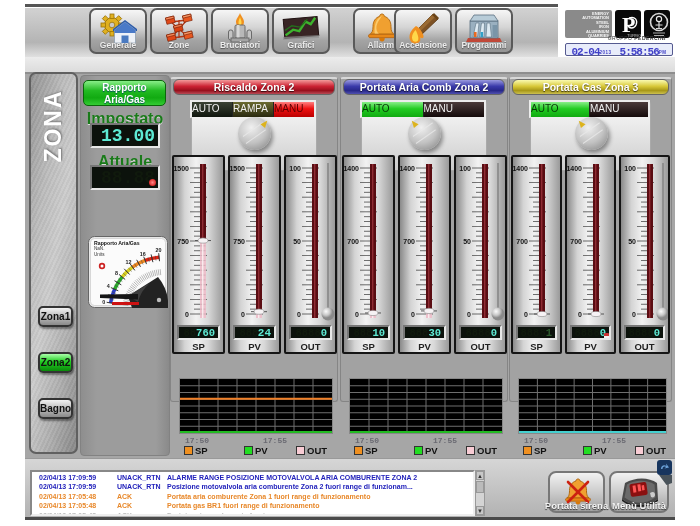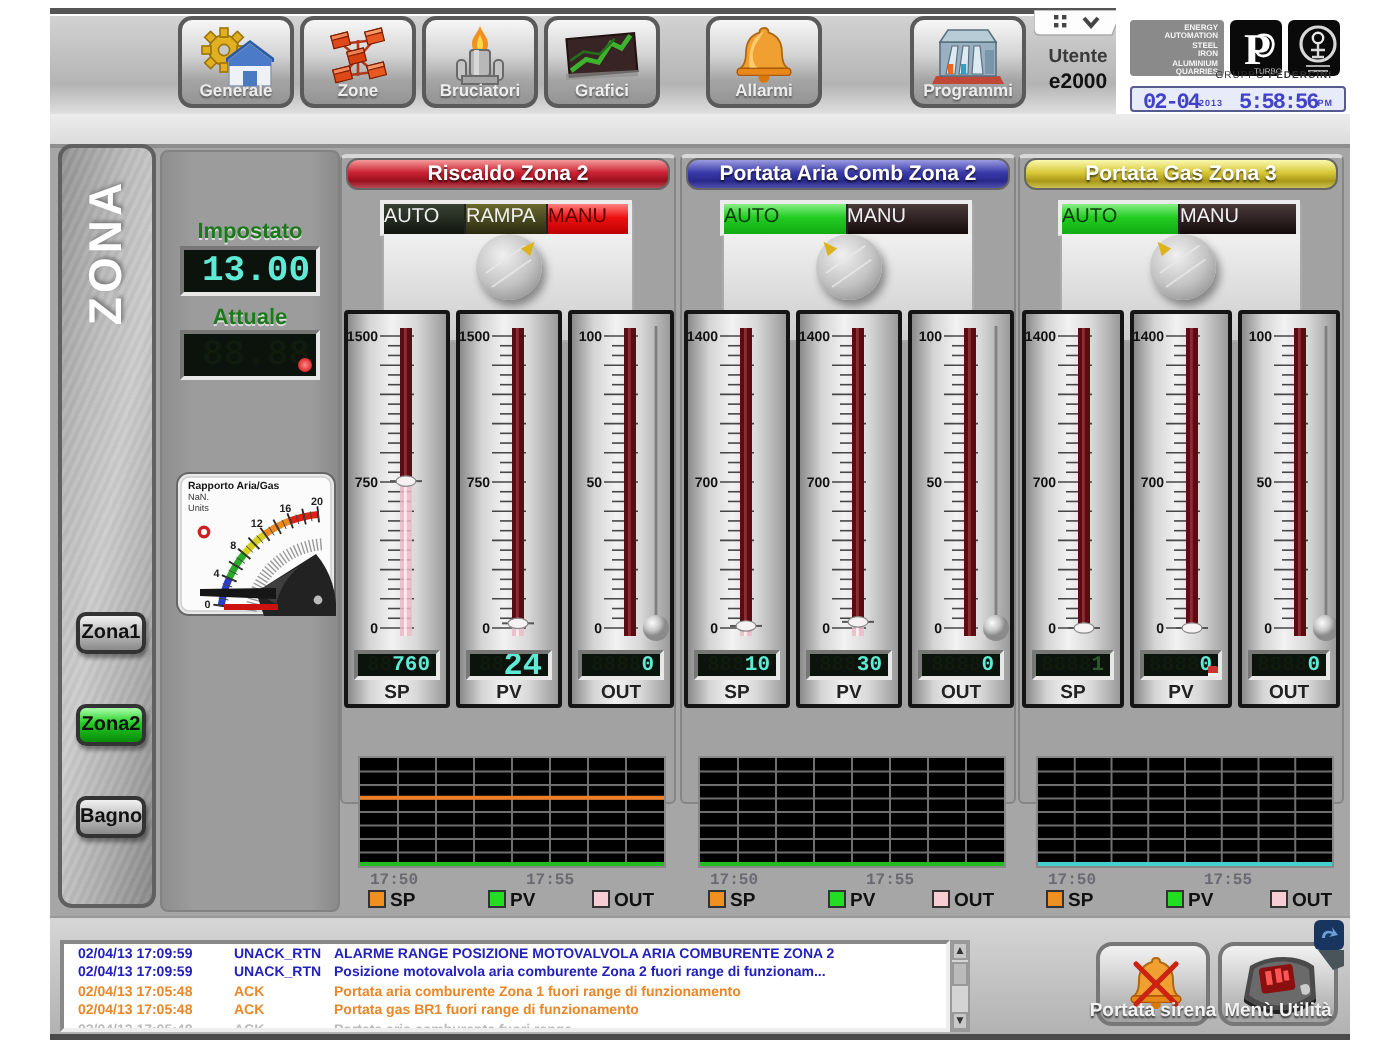--- a/index.html
+++ b/index.html
@@ -13,21 +13,21 @@
 #lightstrip { position:absolute; left:0; top:0; width:650px; height:17px; background:linear-gradient(#ececec,#dcdcdc); border-bottom:2px solid #8e8e8e; }
 
 #zonabar { position:absolute; left:4px; top:15px; width:49px; height:382px; border:2px solid #606060; border-radius:7px; background:repeating-linear-gradient(115deg, rgba(255,255,255,0.06) 0 2px, rgba(0,0,0,0.03) 2px 4px), linear-gradient(100deg,#929292,#bcbcbc 30%,#cccccc 50%,#aeaeae 75%,#888888); }
 #zonatxt { position:absolute; left:0px; top:0px; width:45px; height:116px; }
 #zonatxt span { position:absolute; left:22px; top:52px; transform:translate(-50%,-50%) rotate(-90deg); font-size:23px; font-weight:bold; color:#fff; letter-spacing:2px; text-shadow:1px 1px 2px #777; white-space:nowrap; }
 .zbtn { position:absolute; left:7px; width:35px; height:21px; border:2px solid #333; border-radius:5px; background:linear-gradient(#f2f2f2,#c2c2c2 45%,#8a8a8a); font-size:10px; font-weight:bold; color:#111; text-align:center; line-height:17px; box-shadow:1px 2px 2px rgba(0,0,0,0.4); }
 .zbtn.green { background:linear-gradient(#aaffaa,#22cc22 45%,#0a8a0a); }
 
 #rapcol { position:absolute; left:55px; top:18px; width:90px; height:381px; background:linear-gradient(90deg,#8e8e8e,#9c9c9c 18%,#9c9c9c 85%,#8a8a8a); border:1px solid #828282; border-radius:4px; }
 #rapbtn { position:absolute; left:2px; top:4px; width:83px; height:26px; border:1px solid #0a660a; border-radius:5px; background:linear-gradient(#88ee88,#22bb22 40%,#11aa11 70%,#33cc33); color:#fff; font-weight:bold; font-size:10px; text-align:center; line-height:12px; padding-top:1px; text-shadow:0 1px 1px #055; }
-.raplbl { position:absolute; left:0; width:100%; text-align:center; font-size:11px; font-weight:bold; color:#1a7a1a; text-shadow:0 1px 0 #ddd; }
+.raplbl { position:absolute; left:0; width:100%; text-align:center; font-size:16px; font-weight:bold; color:#1a7a1a; text-shadow:0 1px 0 #ddd; }
 .lcd { background:#0c120c; border:2px solid; border-color:#777 #e8e8e8 #e8e8e8 #777; position:absolute; overflow:hidden; }
 .lcd .dim { position:absolute; right:3px; top:50%; transform:translateY(-50%); color:#101a0d; font-family:"Liberation Mono",monospace; font-weight:bold; white-space:pre; }
 .lcd .val { position:absolute; right:3px; top:50%; transform:translateY(-50%); color:#5eead4; font-family:"Liberation Mono",monospace; font-weight:bold; white-space:pre; background:#0c120c; padding-left:1px; }
 
 .panel { position:absolute; top:20px; height:325px; background:#a2a2a2; border:1px solid #858585; border-top:2px solid #d8d8d8; border-radius:3px; }
 .phead { position:absolute; left:2px; top:0px; right:2px; height:16px; border-radius:6px; border:1px solid #666; text-align:center; font-size:10.5px; font-weight:bold; color:#fff; line-height:15px; text-shadow:0 1px 1px rgba(0,0,0,0.65); }
 .phead.red { background:linear-gradient(#f49a9a,#cc2233 45%,#99101d 75%,#b84a55); }
 .phead.blue { background:linear-gradient(#9a9ae0,#3a3aaa 45%,#28288a 75%,#5050b0); }
 .phead.yellow { background:linear-gradient(#fafab0,#d8c838 45%,#a89818 75%,#ccc050); }
 .ctrlbox { position:absolute; top:22px; border-radius:3px; background:linear-gradient(#e0e0e0,#c6c6c6); border:1px solid #aaa; }
@@ -148,51 +148,45 @@
     </div>
     <div class="tbtn" style="left:328px;">
       <svg width="44" height="34" viewBox="0 0 44 34">
         <path d="M22 2 C23.4 2 24.3 2.9 24.3 4.3 C28.5 5.6 31 9.3 31 14.5 C31 19 32 20.8 33.8 22.2 L10.2 22.2 C12 20.8 13 19 13 14.5 C13 9.3 15.5 5.6 19.7 4.3 C19.7 2.9 20.6 2 22 2Z" fill="#f0a030" stroke="#b06810" stroke-width="0.9"></path>
         <path d="M22 3.5 C20 7.5 17.5 9.5 16.5 14 C16 17.5 17 20.5 19 22 L14.8 22 C14.3 19 14.7 12.5 16.5 9 C17.8 6.5 19.7 5 22 3.5Z" fill="#ffd880" opacity="0.75"></path>
         <path d="M9.5 22.2 L34.5 22.2 C35.8 23.1 35.8 24.8 34.5 25.7 L9.5 25.7 C8.2 24.8 8.2 23.1 9.5 22.2Z" fill="#e88818" stroke="#a85808" stroke-width="0.7"></path>
         <path d="M19.2 25.7 L24.8 25.7 C24.8 28 23.8 29.4 22 29.4 C20.2 29.4 19.2 28 19.2 25.7Z" fill="#d87808"></path>
       </svg>
       <div class="lbl">Allarmi</div>
     </div>
+    <div class="tbtn" style="left:369px;">
+      <svg width="44" height="34" viewBox="0 0 44 34">
+        <path d="M32 2 L37 7 L19 24 L14 20Z" fill="#7e5224" stroke="#553512" stroke-width="0.8"></path>
+        <path d="M32 2 L34.5 4.5 L17 21.5 L14 20Z" fill="#9a6a32"></path>
+        <path d="M33 1 L38 6 L36.5 8 L31 3Z" fill="#6a4418"></path>
+        <path d="M15 14 C11 17 8.5 21 8.5 25 C8.5 29 11 31.5 14.5 31.5 C18 31.5 20 29 19.2 25.5 C21.8 27.5 23.3 25.5 22.2 22.8 C20.3 18.3 18 15.5 15 14Z" fill="#f09020"></path>
+        <path d="M14.5 18 C12.5 20 11 23 11 25.5 C11 28.2 12.5 29.8 14.5 29.8 C16.5 29.8 17.8 28.2 17.3 25.5 C16.8 22.5 15.8 20 14.5 18Z" fill="#ffd84a"></path>
+      </svg>
+      <div class="lbl">Accensione</div>
+    </div>
     <div class="tbtn" style="left:430px;">
       <svg width="44" height="34" viewBox="0 0 44 34">
         <path d="M6 26 L38 26 L40 30 L4 30Z" fill="#c04838"></path>
         <rect x="8" y="9" width="28" height="17" fill="#9ab0c0" stroke="#5a7080" stroke-width="0.8"></rect>
         <path d="M8 9 L36 9 L32 3 L12 3Z" fill="#b8ccd8" stroke="#5a7080" stroke-width="0.8"></path>
         <g fill="#ddeaf2" stroke="#5a7080" stroke-width="0.6">
           <path d="M11 25 L14 11 L17 11 L15.5 25Z"></path>
             <path d="M17.5 25 L19.5 11 L22.5 11 L22 25Z"></path>
             <path d="M24 25 L25 11 L28 11 L29.5 25Z"></path>
         </g>
         <rect x="30.5" y="13" width="4.5" height="12" fill="#7a95a8"></rect>
         <rect x="12" y="20" width="2.6" height="5" fill="#e86820"></rect>
           <rect x="18.5" y="20" width="2.6" height="5" fill="#30a0c8"></rect>
       </svg>
       <div class="lbl">Programmi</div>
-    </div>
-    <div id="utab">
-      <div id="utabtop">
-        <svg width="44" height="13" viewBox="0 0 44 13">
-          <path d="M0 0 L44 0 L39 12.5 L3 12.5 C1 12.5 0 11.5 0 9.5Z" fill="#fdfdfd" stroke="#aaa" stroke-width="0.7"></path>
-          <g fill="#444">
-              <rect x="10" y="2.5" width="2.2" height="2.2"></rect>
-              <rect x="14" y="2.5" width="2.2" height="2.2"></rect>
-              <rect x="10" y="6.5" width="2.2" height="2.2"></rect>
-              <rect x="14" y="6.5" width="2.2" height="2.2"></rect>
-            </g>
-          <path d="M25 4 L28.5 8 L32 4" stroke="#444" stroke-width="2" fill="none"></path>
-        </svg>
-      </div>
-      <div style="position:absolute; top:15px; width:100%; text-align:center; font-size:9.5px; font-weight:bold; color:#3a3a3a;">Utente</div>
-      <div style="position:absolute; top:27px; width:100%; text-align:center; font-size:10.5px; font-weight:bold; color:#111;">e2000</div>
     </div>
     <div id="whitebg"></div>
     <div id="logobox">
       <div id="logotxt">ENERGY<br>AUTOMATION<br>STEEL<br>IRON<br>ALUMINIUM<br>QUARRIES</div>
       <div class="logosq" style="left:52px;">
         <svg width="30" height="30" viewBox="0 0 30 30">
           <text x="7" y="22" font-family="Liberation Serif,serif" font-size="22" font-weight="bold" fill="#fff">P</text>
           <path d="M14 8 C20 6 23 10 21 15 C19 19 14 19 13 15" stroke="#fff" fill="none" stroke-width="1.4"></path>
           <text x="12" y="27" font-size="4" fill="#ccc">TURBO</text>
         </svg>
@@ -213,20 +207,21 @@
     <div id="lightstrip"></div>
     <div id="zonabar">
       <div id="zonatxt">
           <span>ZONA</span>
         </div>
       <div class="zbtn" style="top:232px;">Zona1</div>
       <div class="zbtn green" style="top:278px;">Zona2</div>
       <div class="zbtn" style="top:324px;">Bagno</div>
     </div>
     <div id="rapcol">
+      <div id="rapbtn">Rapporto<br>Aria/Gas</div>
       <div class="raplbl" style="top:34px;">Impostato</div>
       <div class="lcd" style="left:9px; top:47px; width:70px; height:25px;">
           <span class="dim" style="font-size:18px;">88.88</span>
           <span class="val" style="font-size:18px;">13.00</span>
         </div>
       <div class="raplbl" style="top:77px;">Attuale</div>
       <div class="lcd" style="left:9px; top:89px; width:70px; height:25px;">
           <span class="dim" style="font-size:18px;">88.88</span>
           <span style="position:absolute;right:2px;bottom:2px;width:7px;height:7px;border-radius:50%;background:radial-gradient(#f88,#c00);"></span>
         </div>
@@ -415,21 +410,21 @@
             <rect x="28" y="154.664" width="1.4" height="6.336000000000013" fill="#fdf2f4" opacity="0.8"></rect>
             <text x="15" y="13.5" font-size="7" font-weight="bold" fill="#111" text-anchor="end">1500</text>
             <text x="15" y="86.5" font-size="7" font-weight="bold" fill="#111" text-anchor="end">750</text>
             <text x="15" y="159.5" font-size="7" font-weight="bold" fill="#111" text-anchor="end">0</text>
             <rect x="26" y="7" width="6" height="147.664" fill="#5a0c12"></rect>
             <rect x="28" y="7" width="1.4" height="147.664" fill="#8e2c34"></rect>
             <line x1="21" y1="154.664" x2="37" y2="154.664" stroke="#555" stroke-width="1"></line>
             <ellipse cx="29" cy="154.664" rx="5" ry="2.6" fill="#f6f2f4" stroke="#888" stroke-width="0.6"></ellipse>
           </svg><div class="lcd slcd">
             <span class="dim" style="font-size:10.5px;">88888</span>
-            <span class="val" style="font-size:16px;">24</span>
+            <span class="val" style="font-size:11px;">24</span>
           </div><div class="sname">PV</div></div>
         <div class="sbox" style="left:113px; width:53px;"><svg width="49" height="165" viewBox="0 0 49 165">
             <line x1="16" y1="11" x2="33" y2="11" stroke="#2a2a2a" stroke-width="0.8" opacity="0.85"></line>
             <line x1="20" y1="15.866666666666667" x2="31.5" y2="15.866666666666667" stroke="#2a2a2a" stroke-width="0.8" opacity="0.85"></line>
             <line x1="20" y1="20.733333333333334" x2="31.5" y2="20.733333333333334" stroke="#2a2a2a" stroke-width="0.8" opacity="0.85"></line>
             <line x1="16" y1="25.6" x2="33" y2="25.6" stroke="#2a2a2a" stroke-width="0.8" opacity="0.85"></line>
             <line x1="20" y1="30.466666666666665" x2="31.5" y2="30.466666666666665" stroke="#2a2a2a" stroke-width="0.8" opacity="0.85"></line>
             <line x1="20" y1="35.33333333333333" x2="31.5" y2="35.33333333333333" stroke="#2a2a2a" stroke-width="0.8" opacity="0.85"></line>
             <line x1="16" y1="40.2" x2="33" y2="40.2" stroke="#2a2a2a" stroke-width="0.8" opacity="0.85"></line>
             <line x1="20" y1="45.06666666666667" x2="31.5" y2="45.06666666666667" stroke="#2a2a2a" stroke-width="0.8" opacity="0.85"></line>

